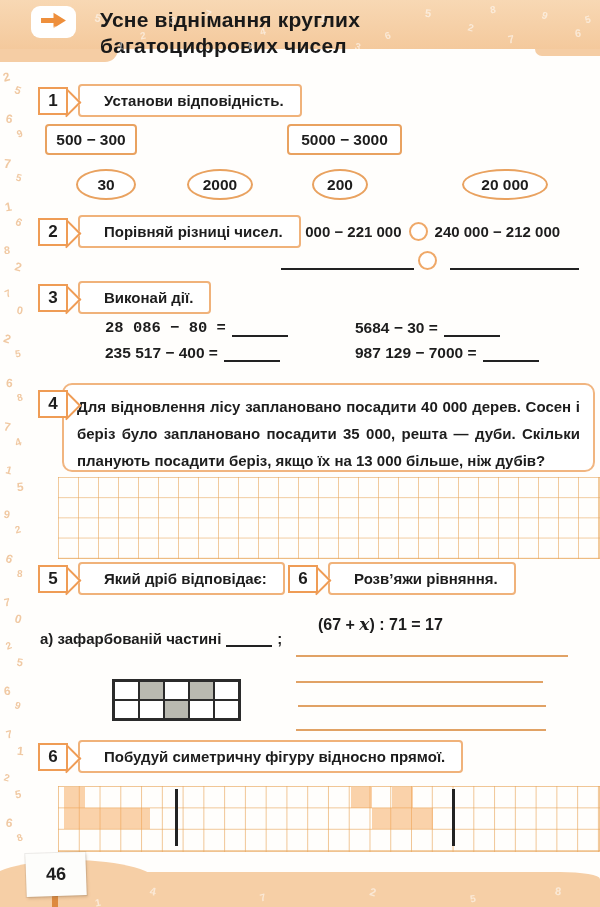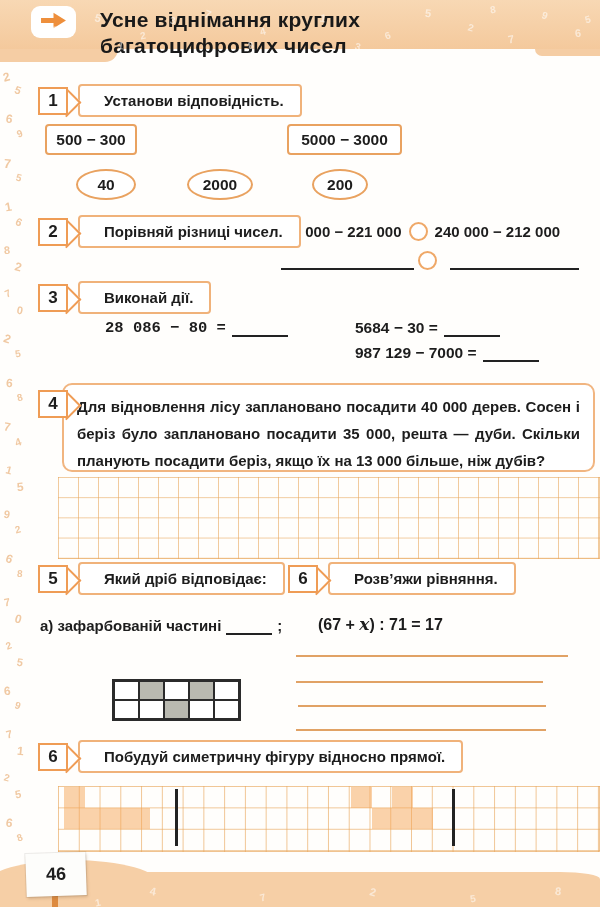--- a/index.html
+++ b/index.html
@@ -67,22 +67,22 @@
       border:2.5px solid #2b2b2b;background:#fff;}
   .fcell{border:1.1px solid #2b2b2b;background:#fff;box-sizing:border-box;}
   .fcell.shaded{background:#b9b9b0;}
   
   .orange-line{position:absolute;height:2px;background:rgba(217,139,62,.8);}
   
   #equation6{position:absolute;left:318px;top:614px;font-weight:bold;font-size:16px;
       white-space:nowrap;}
   #equation6 .it-x{font-family:"DejaVu Serif",serif;font-style:italic;font-size:17px;}
   
-  .item{position:absolute;display:flex;align-items:flex-start;gap:5px;font-weight:bold;
-      font-size:15px;white-space:nowrap;}
+  .item{position:absolute;display:flex;align-items:center;gap:5px;font-weight:bold;
+      font-size:15px;white-space:nowrap;margin-top:12px;}
   
   #bottom-band{position:absolute;left:0;top:872px;width:600px;height:35px;background:#f6cfa6;
       border-top-left-radius:18px 8px;border-top-right-radius:40px 7px;}
   #bottom-hill{position:absolute;left:-15px;top:860px;width:175px;height:50px;background:#f6cfa6;
       border-radius:50% 50% 0 0;}
   #sign-post{position:absolute;left:52px;top:892px;width:6px;height:15px;background:#dd8a3f;z-index:4;}
   #page-sign{position:absolute;left:26px;top:853px;width:60px;height:43px;background:#fdfdfb;
       transform:rotate(-2deg);box-shadow:0 0 0 1px rgba(0,0,0,.07),1px 2px 3px rgba(150,110,70,.3);
       display:flex;align-items:center;justify-content:center;font-weight:bold;font-size:18px;z-index:5;}
   
@@ -132,20 +132,24 @@
 
   <div class="task-header" style="left:38px;top:281px;">
     <span class="chev"></span>
     <span class="tnum">3</span>
     <span class="tlabel">Виконай дії.</span>
   </div>
   <div class="eq" style="left:105px;top:319px;font-family:Liberation Mono, monospace;">
     <span>28 086 − 80 =</span>
     <span class="blank" style="width:56px;"></span>
   </div>
+  <div class="eq" style="left:105px;top:344px;">
+    <span>235 517 − 400 =</span>
+    <span class="blank" style="width:56px;"></span>
+  </div>
   <div class="eq" style="left:355px;top:319px;">
     <span>5684 − 30 =</span>
     <span class="blank" style="width:56px;"></span>
   </div>
   <div class="eq" style="left:355px;top:344px;">
     <span>987 129 − 7000 =</span>
     <span class="blank" style="width:56px;"></span>
   </div>
 
   <div class="task-header" style="left:38px;top:387px;z-index:3;">
@@ -202,23 +206,24 @@
 
   <div id="bottom-hill"></div>
   <div id="bottom-band"></div>
   <div id="sign-post"></div>
   <div id="page-sign">
     <span>46</span>
   </div>
 
 <span class="m-box" style="left: 45px; top: 124px; width: 92px;">500 − 300</span>
     <span class="m-box" style="left: 287px; top: 124px; width: 115px;">5000 − 3000</span>
-    <span class="m-oval" style="left: 76px; top: 169px; width: 60px;">40</span>
+    <span class="m-oval" style="left: 76px; top: 169px; width: 60px;">30</span>
     <span class="m-oval" style="left: 187px; top: 169px; width: 66px;">2000</span>
     <span class="m-oval" style="left: 312px; top: 169px; width: 56px;">200</span>
+    <span class="m-oval" style="left: 462px; top: 169px; width: 86px;">20 000</span>
     <span class="orange-line" style="left: 296px; top: 655px; width: 272px;"></span>
     <span class="orange-line" style="left: 296px; top: 681px; width: 247px;"></span>
     <span class="orange-line" style="left: 298px; top: 705px; width: 248px;"></span>
     <span class="orange-line" style="left: 296px; top: 729px; width: 250px;"></span>
     <span class="sym-cell" style="left: 63.5px; top: 786.5px; width: 21.6px; height: 21.4px;"></span>
     <span class="sym-cell" style="left: 63.5px; top: 807.9px; width: 21.6px; height: 21.4px;"></span>
     <span class="sym-cell" style="left: 85.1px; top: 807.9px; width: 21.6px; height: 21.4px;"></span>
     <span class="sym-cell" style="left: 106.7px; top: 807.9px; width: 21.6px; height: 21.4px;"></span>
     <span class="sym-cell" style="left: 128.3px; top: 807.9px; width: 21.6px; height: 21.4px;"></span>
     <span class="sym-cell" style="left: 351px; top: 786.5px; width: 20.6px; height: 21.4px;"></span>

